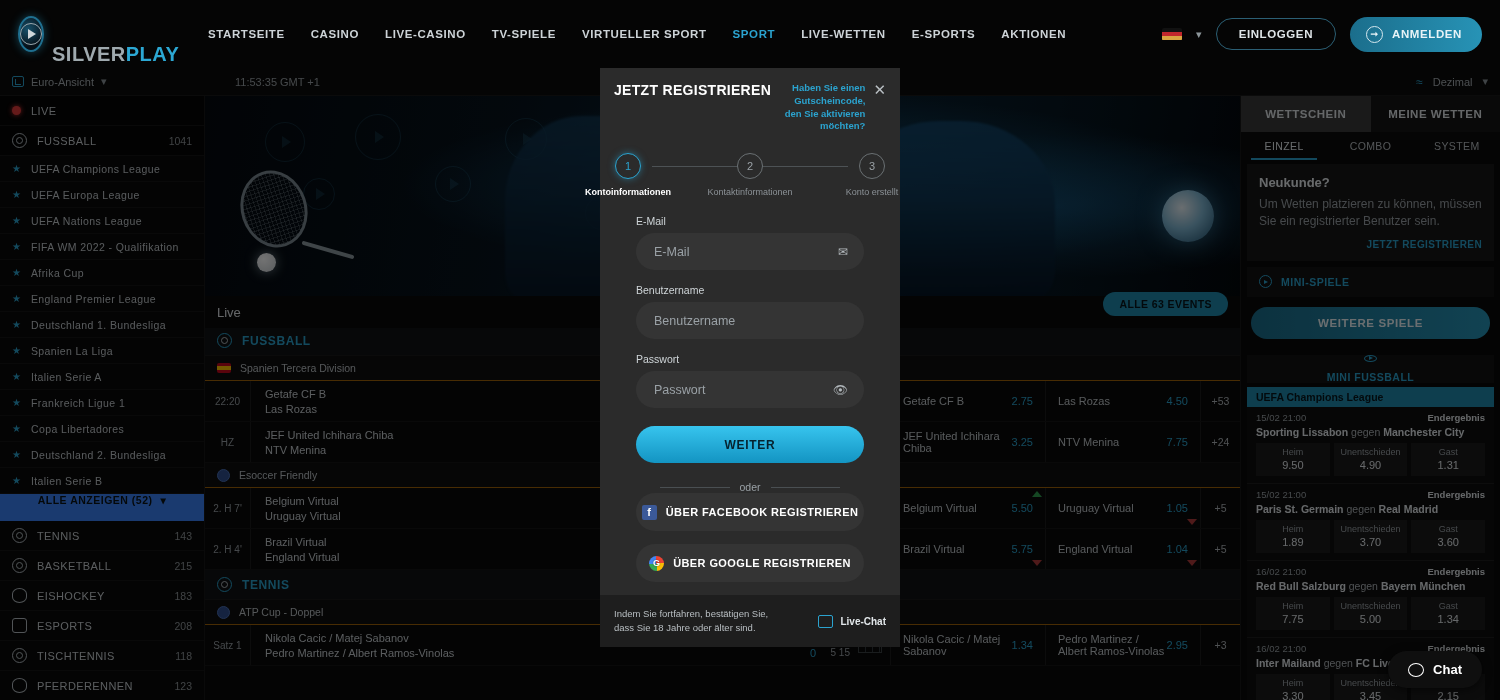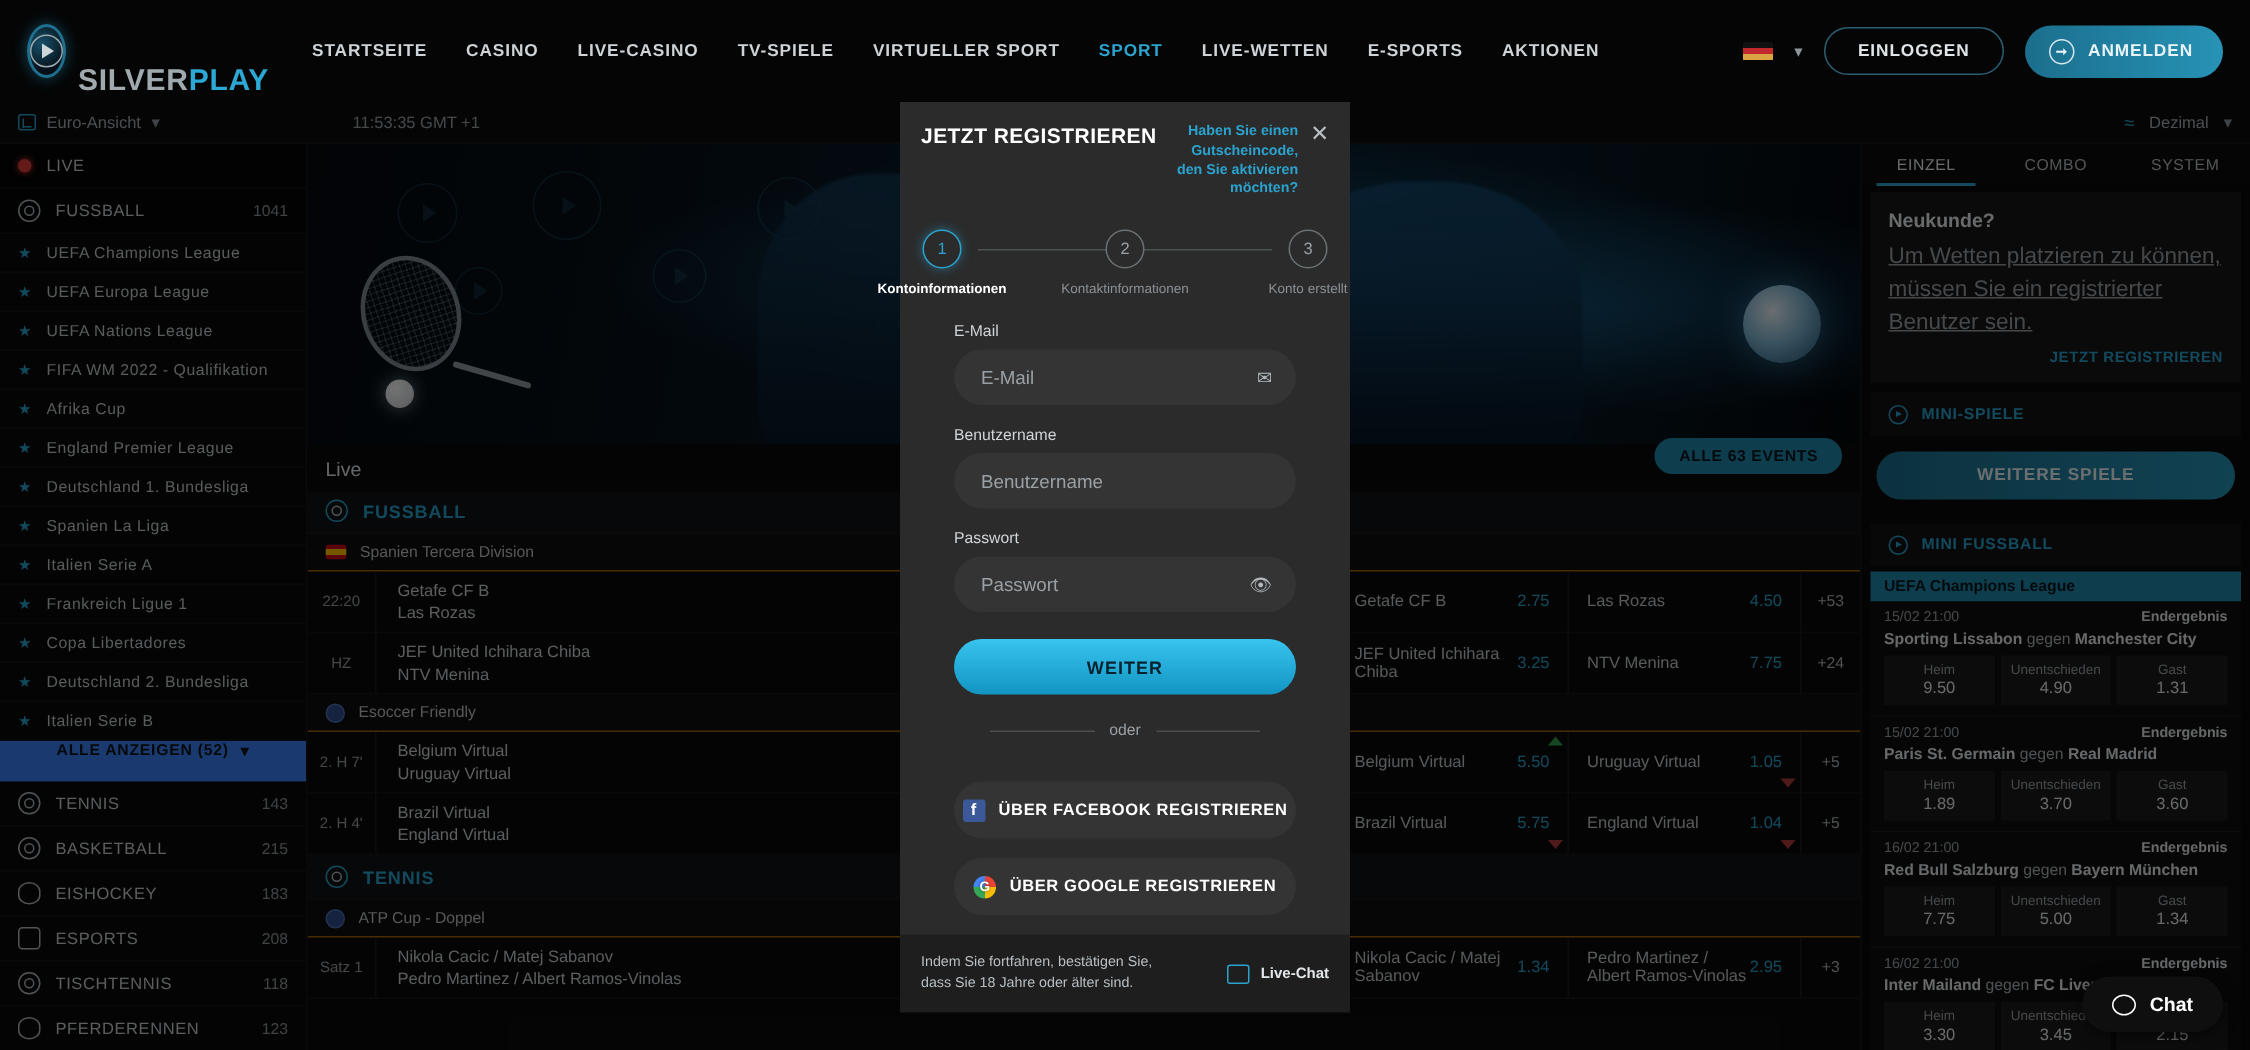--- a/index.html
+++ b/index.html
@@ -249,38 +249,38 @@
     flex: 1; display: flex; align-items: center; justify-content: center;
     font-size: 10.5px; color: #b9bfc3; letter-spacing: .4px; cursor: pointer;
     position: relative;
   }
   .rb-subtab.active { color: #e8eef1; }
   .rb-subtab.active:after {
     content:""; position:absolute; bottom:0; left:12%; right:12%; height:2px; background:#2ba3cf;
   }
   .rb-card { background: #181818; margin: 4px 6px; padding: 11px 12px; }
   .rb-card h4 { font-size: 13px; color: #e6ebee; margin-bottom: 6px; }
-  .rb-card p { font-size: 15px; color: #9aa1a6; line-height: 1.45; text-decoration: underline; }
+  .rb-card p { font-size: 12px; color: #9aa1a6; line-height: 1.45; }
   .rb-reg { display:block; text-align: right; color: #2ba3cf; font-size: 10px; font-weight: bold; letter-spacing:.4px; margin-top: 8px; cursor:pointer; }
   .rb-mini {
     margin: 6px 6px 0; height: 30px; background: #131313;
     display: flex; align-items: center; gap: 9px; padding: 0 12px;
     color: #2ba3cf; font-size: 10.5px; font-weight: bold; letter-spacing:.5px; cursor:pointer;
   }
   .play-ico { width: 13px; height: 13px; border-radius: 50%; border: 1.2px solid #2ba3cf; display:flex; align-items:center; justify-content:center; }
   .play-ico:after { content:""; width:0;height:0;margin-left:1px;border-left:4px solid #2ba3cf;border-top:2.5px solid transparent;border-bottom:2.5px solid transparent; }
   .rb-more {
     margin: 10px 10px; height: 32px; border-radius: 16px; border: none;
     background: linear-gradient(90deg,#1b6e8c,#2793b6); color: #eaf4f8;
     font-size: 11.5px; font-weight: bold; letter-spacing:.6px; cursor:pointer; width: calc(100% - 20px);
   }
   .rb-fb-head {
     margin: 6px 6px 0; height: 28px; background: #131313;
     display: flex; align-items: center; gap: 9px; padding: 0 12px;
-    color: #2ba3cf; font-size: 10.5px; font-weight: bold; letter-spacing:.5px;
+    color: #2ba3cf; font-size: 10.5px; font-weight: bold; letter-spacing:.5px;flex-direction:column;
   }
   .rb-league-bar {
     margin: 4px 6px 0; background: #1f8aad; color: #08161c;
     font-size: 10.5px; font-weight: bold; padding: 4px 9px;
   }
   .rb-ev { margin: 0 6px; border-bottom: 1px solid #1d1d1d; padding: 5px 9px 7px; background:#0f0f0f; }
   .rb-ev-top { display: flex; justify-content: space-between; font-size: 9.5px; }
   .rb-ev-date { color: #9aa1a6; }
   .rb-ev-mkt { color: #dfe4e7; font-weight: bold; }
   .rb-ev-teams { font-size: 10.5px; color: #e2e7ea; font-weight: bold; margin: 3px 0 5px; }
@@ -326,21 +326,21 @@
     outline: none;
   }
   .field::placeholder { color: #9aa1a6; }
   .field-ico { position: absolute; right: 16px; top: 50%; transform: translateY(-50%); color: #b2b8bc; font-size: 12px; cursor: pointer; }
   .btn-weiter {
     width: 100%; height: 37px; border-radius: 19px; border: none;
     background: linear-gradient(180deg,#37c4ee,#1394c2);
     color: #06222e; font-size: 12px; font-weight: bold; letter-spacing: .7px;
     cursor: pointer; margin-top: 4px;
   }
-  .oder { display: flex; align-items: center; gap: 10px; margin: 18px 24px 28px; }
+  .oder { display: flex; align-items: center; gap: 10px; margin: 18px 24px 0; }
   .oder .line { flex: 1; height: 1px; background: #4a4f52; }
   .oder span { font-size: 10.5px; color: #9aa1a6; }
   .social {
     width: 100%; height: 38px; border-radius: 19px; border: none;
     background: #343434; color: #fff; font-size: 11px; font-weight: bold;
     letter-spacing: .4px; cursor: pointer; display: flex; align-items: center;
     justify-content: center; gap: 9px; margin-bottom: 13px;
   }
   .fb-ico { width: 15px; height: 15px; border-radius: 2px; background: #3b5998; color:#fff; font-size: 11px; font-weight: bold; display:flex; align-items:center; justify-content:center; }
   .g-ico { width: 15px; height: 15px; border-radius: 50%;
@@ -702,20 +702,24 @@
         <div class="odd-cell">
           <span>Pedro Martinez / Albert Ramos-Vinolas</span>
           <span class="val">2.95</span>
         </div>
         <div class="odd-more">+3</div>
       </div>
     </div>
   </main>
 
   <aside class="rightbar">
+    <div class="rb-tabs">
+      <div class="rb-tab active">WETTSCHEIN</div>
+      <div class="rb-tab">MEINE WETTEN</div>
+    </div>
     <div class="rb-subtabs">
       <div class="rb-subtab active">EINZEL</div>
       <div class="rb-subtab">COMBO</div>
       <div class="rb-subtab">SYSTEM</div>
     </div>
 
     <div class="rb-card">
       <h4>Neukunde?</h4>
       <p>Um Wetten platzieren zu können, müssen Sie ein registrierter Benutzer sein.</p>
       <a class="rb-reg">JETZT REGISTRIEREN</a>

